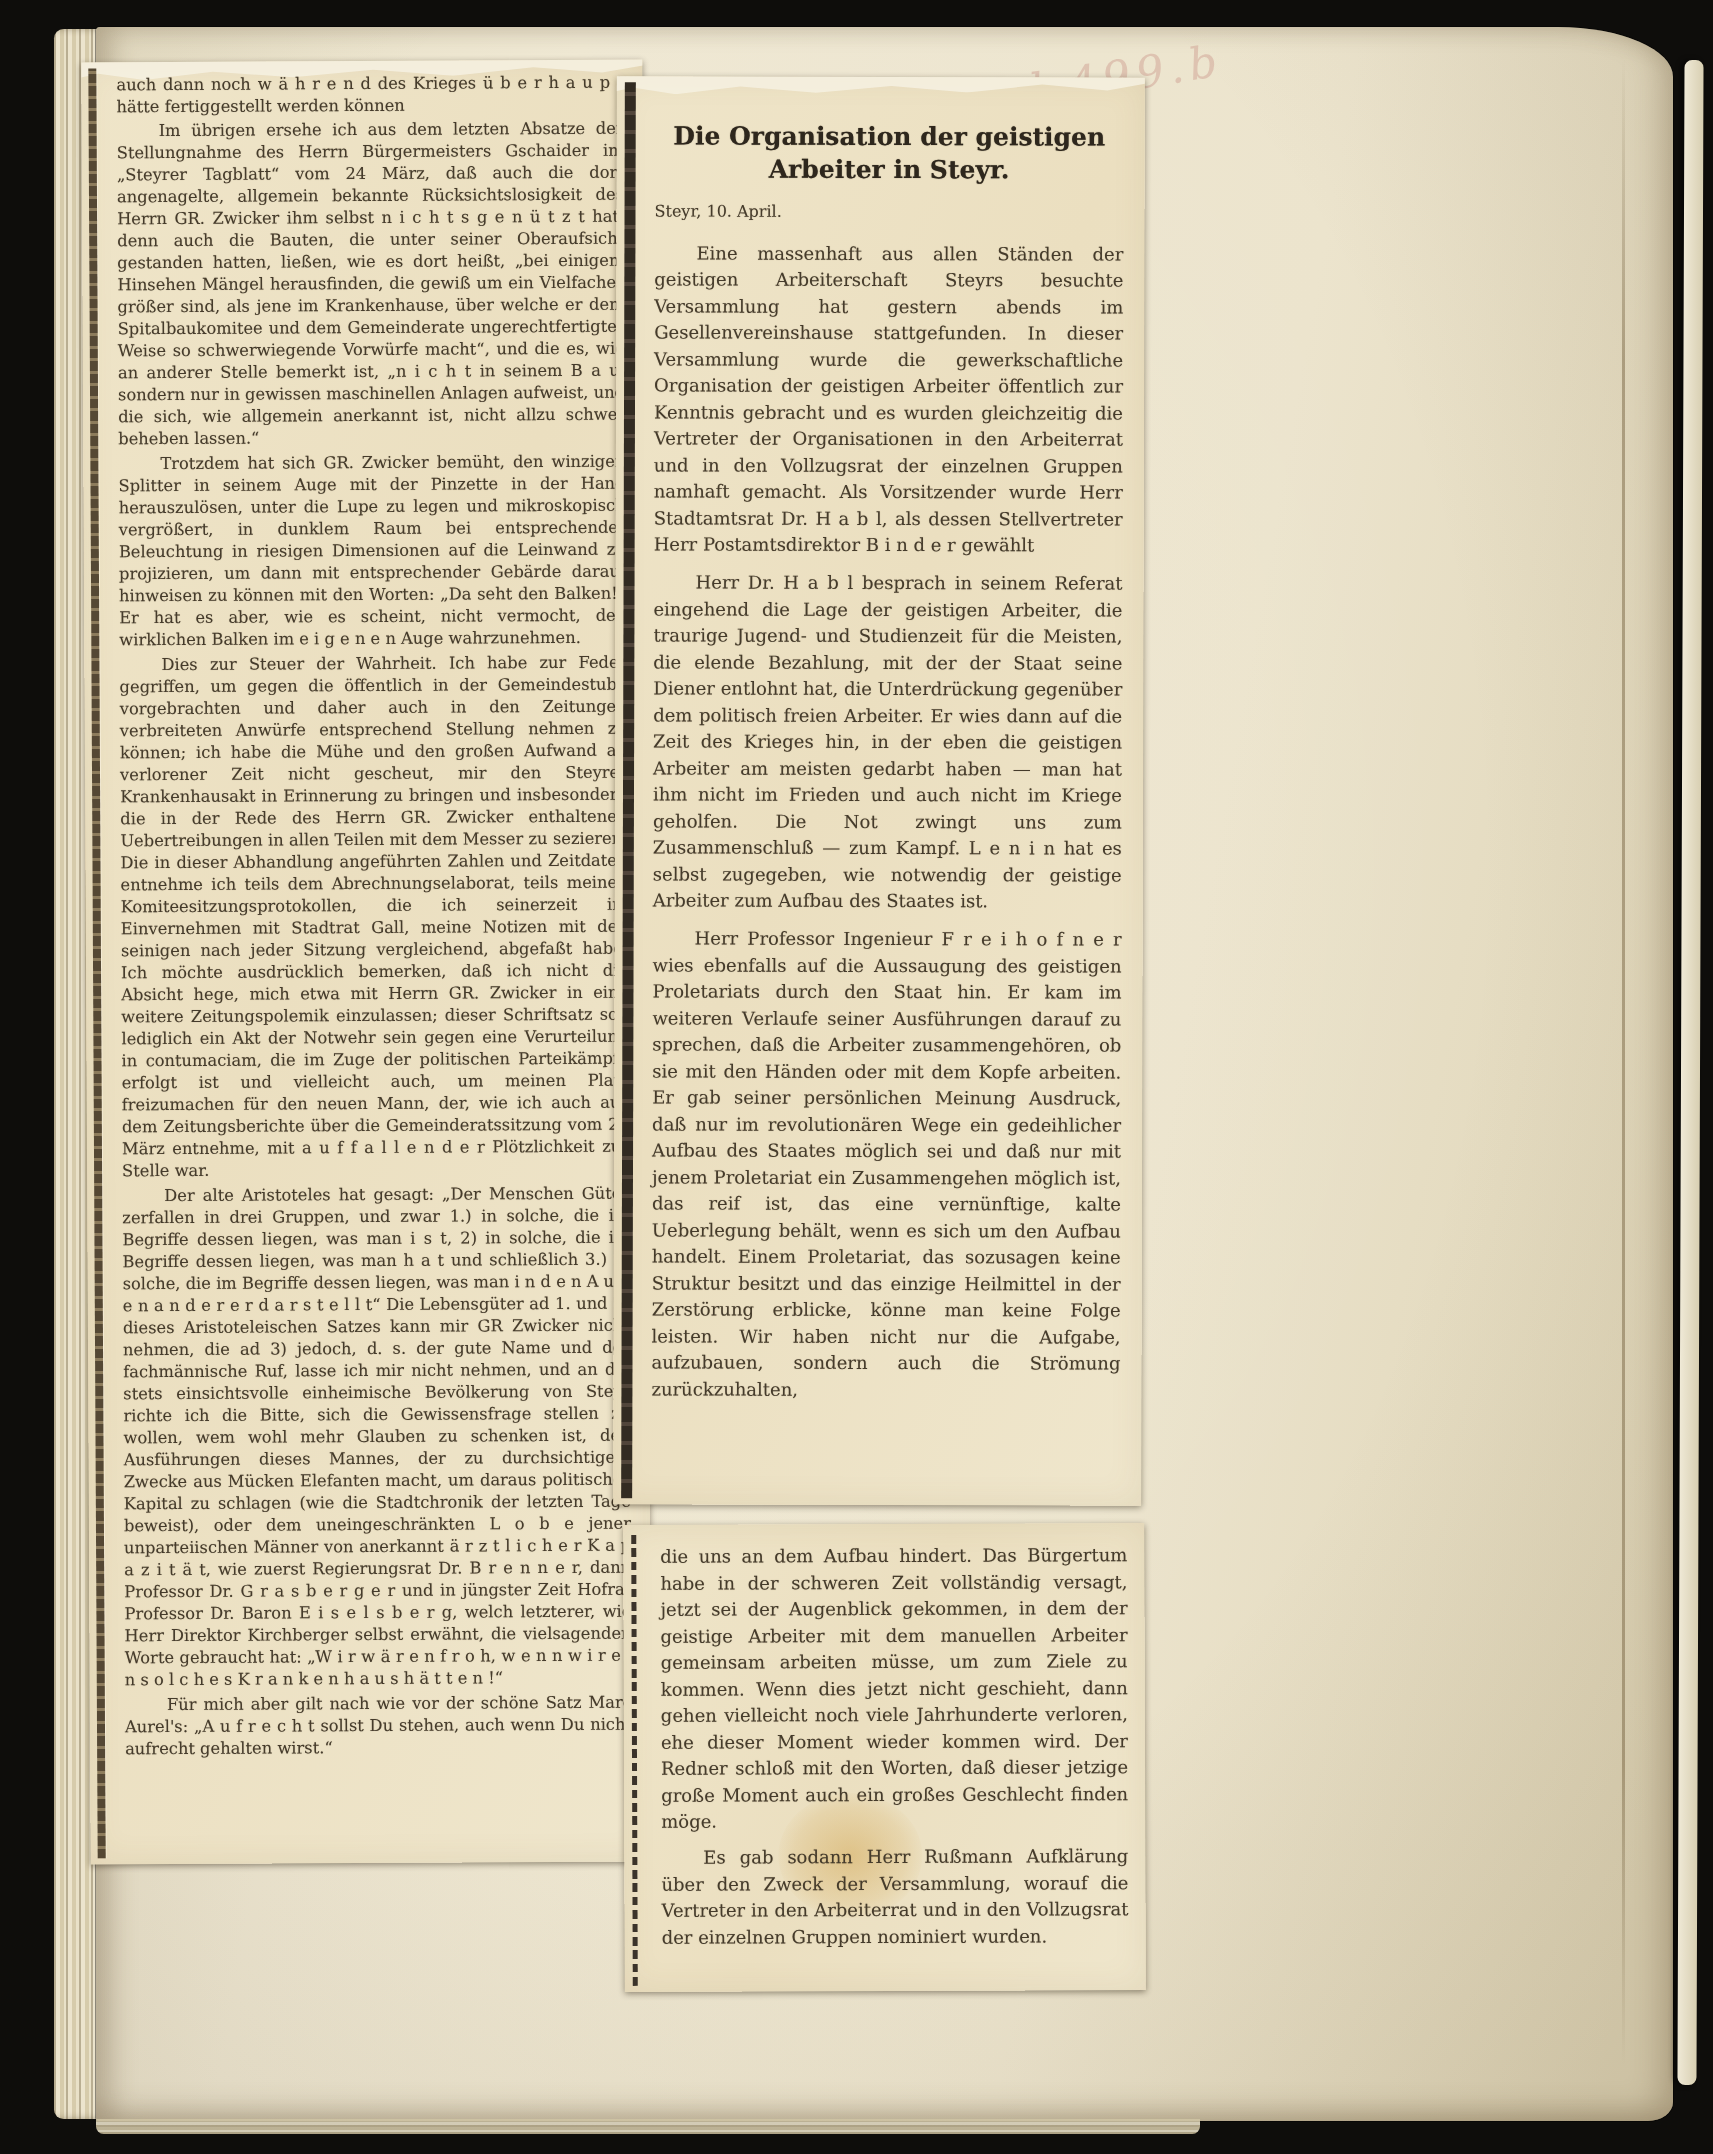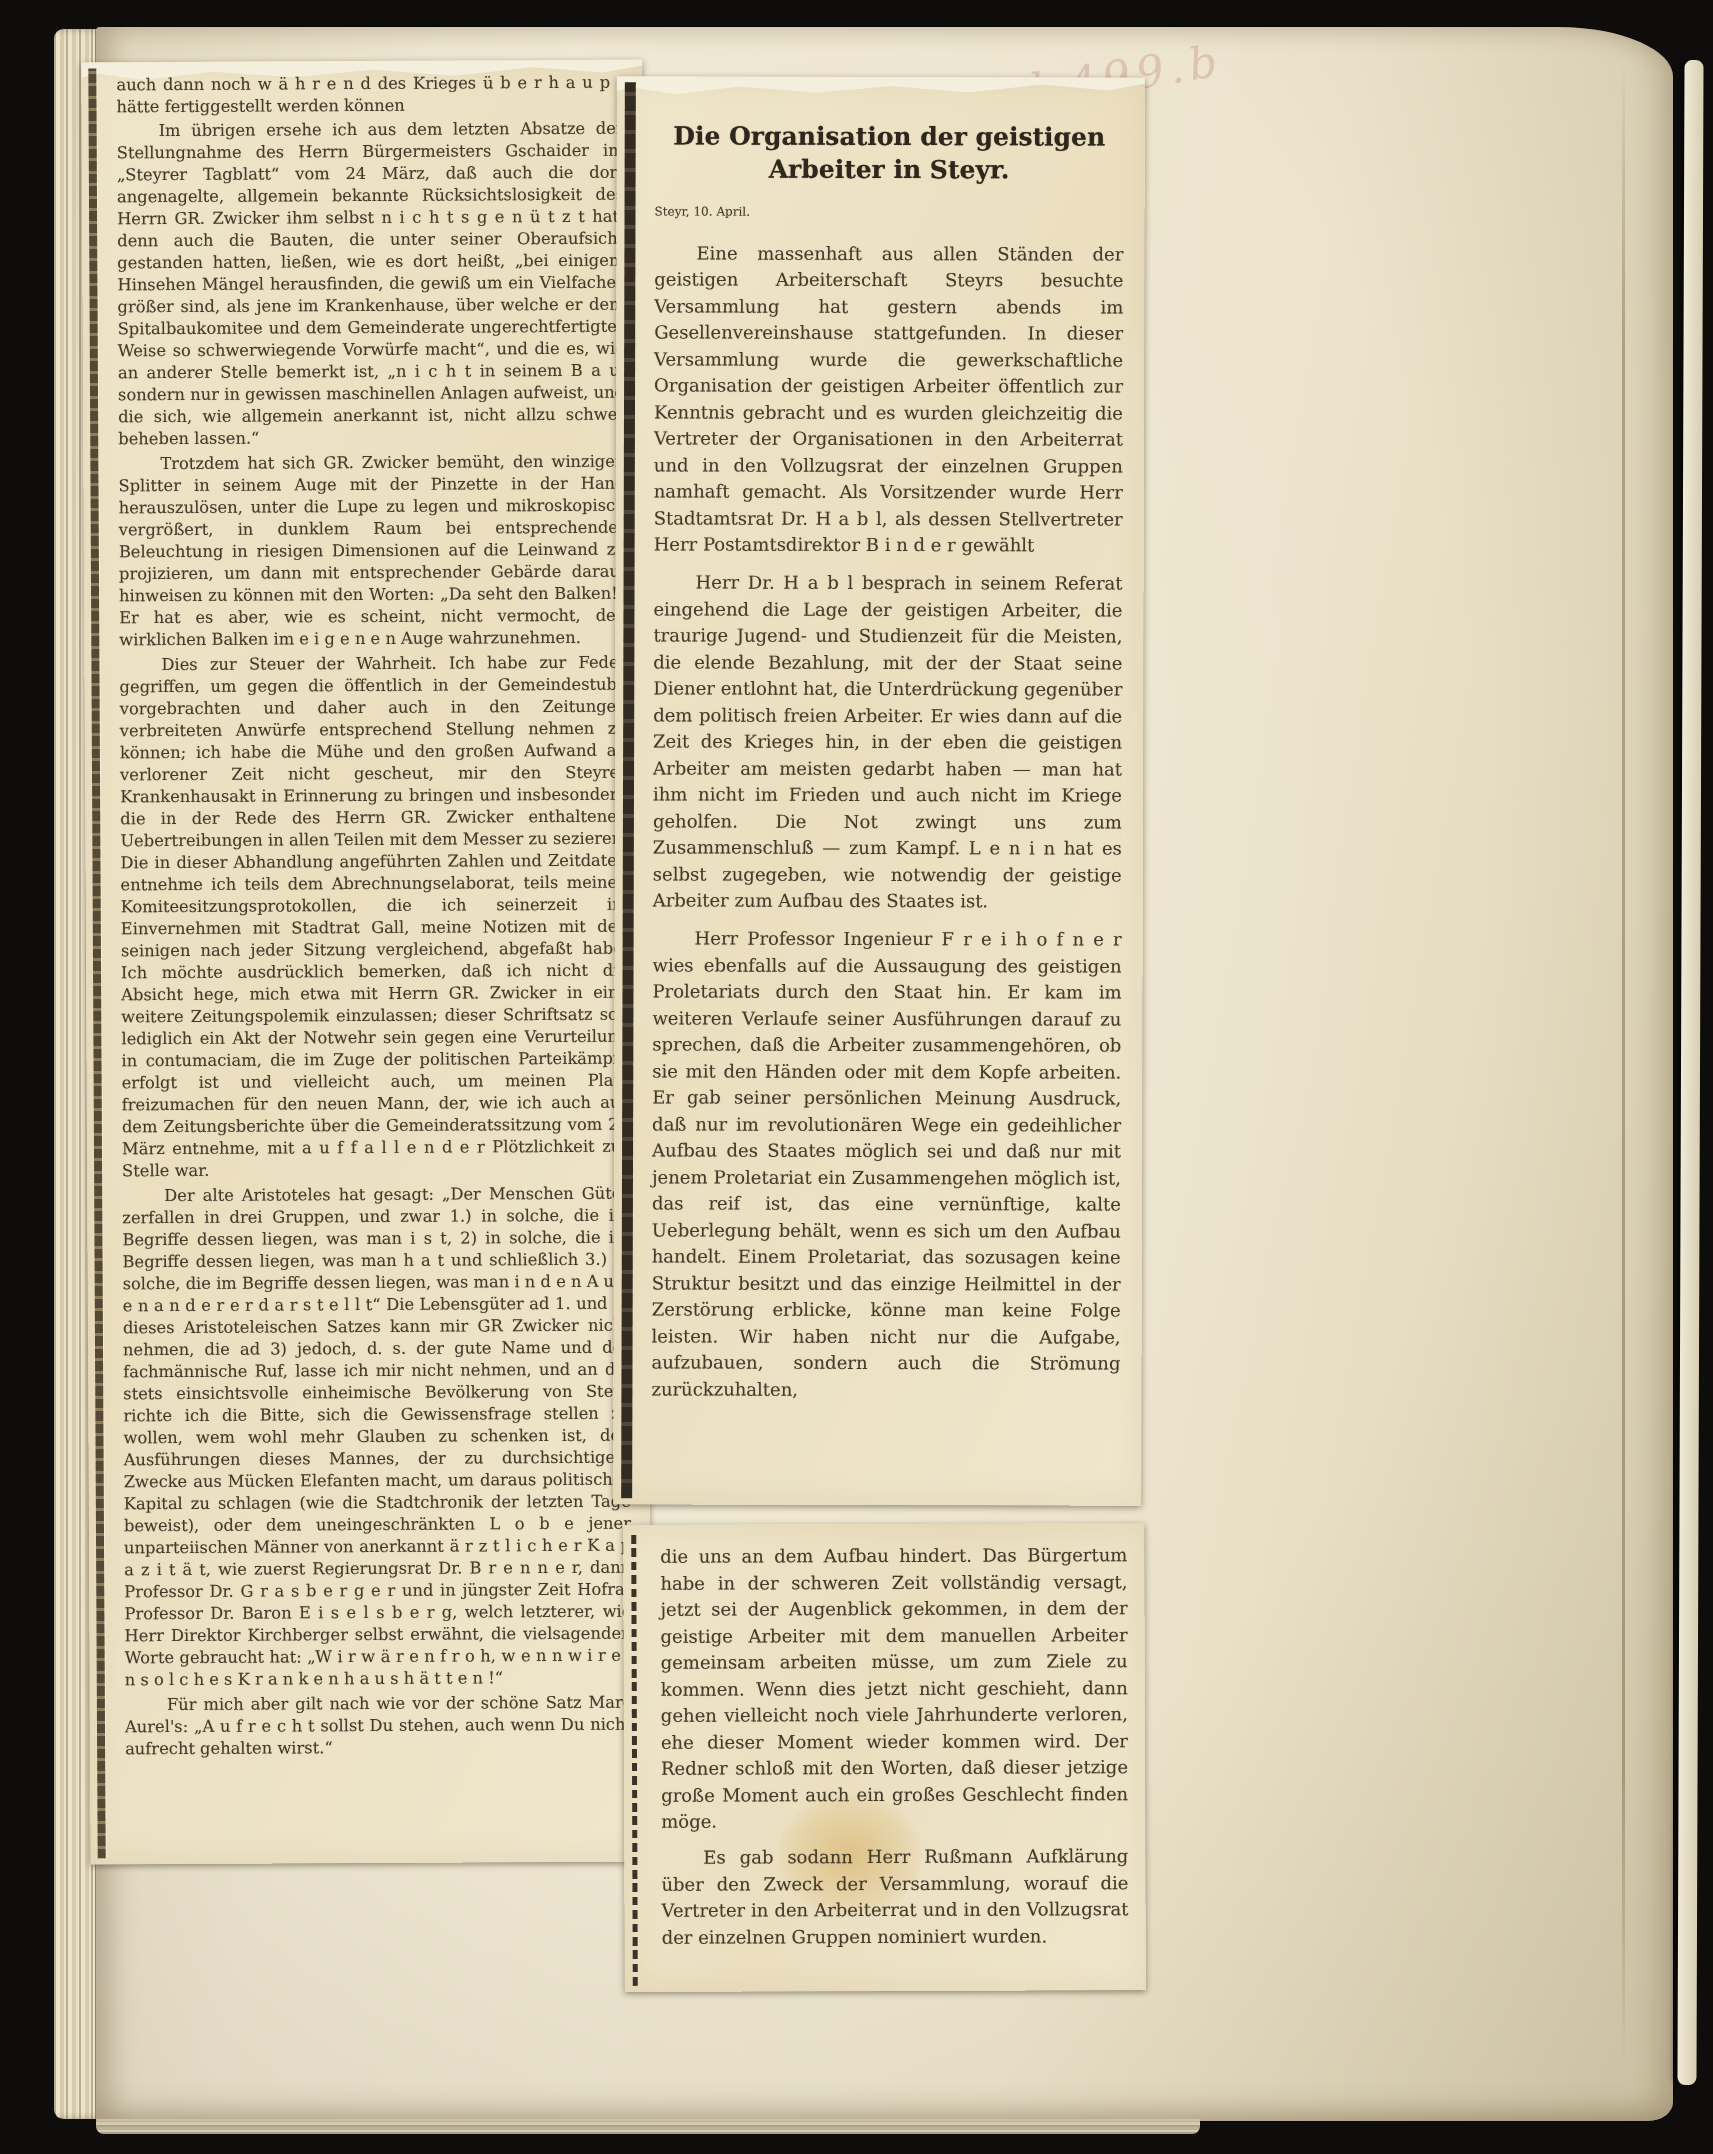--- a/index.html
+++ b/index.html
@@ -41,21 +41,21 @@
     background:radial-gradient(ellipse,rgba(201,146,42,.38) 0%,rgba(201,146,42,.14) 55%,rgba(201,146,42,0) 75%);}
   
   .clip-left{left:86px;top:61px;width:561px;height:1802px;transform:rotate(-.3deg);}
   .clip-left .text{position:absolute;left:35px;top:11.5px;width:507px;font-size:16.3px;line-height:22px;}
   .clip-left p{margin-bottom:2.9px;}
   
   .clip-right-top{left:615px;top:77px;width:528px;height:1428px;transform:rotate(.15deg);}
   .clip-right-top .content{position:absolute;left:38px;top:33px;width:469px;font-size:18px;line-height:26.5px;}
   .headline{font-size:25px;line-height:33px;font-weight:700;text-align:center;color:#2e271d;margin:9.6px 9.6px 13.4px 9.6px;
     text-shadow:0 0 1px rgba(40,30,15,.6);}
-  .dateline{text-align:right;padding-right:54px;margin-bottom:15.4px !important;font-size:12px;}
+  .dateline{text-align:right;padding-right:54px;margin-bottom:15.4px !important;font-size:16px;}
   .clip-right-top p{margin-bottom:11.5px;}
   
   .clip-right-bottom{left:624px;top:1524px;width:521px;height:467px;transform:rotate(-.2deg);}
   .clip-right-bottom .content{position:absolute;left:37px;top:19px;width:467px;font-size:18px;line-height:26.5px;}
   .clip-right-bottom p{margin-bottom:9.6px;}
 </style>
 </head>
 <body>
 
 <div class="scene">

